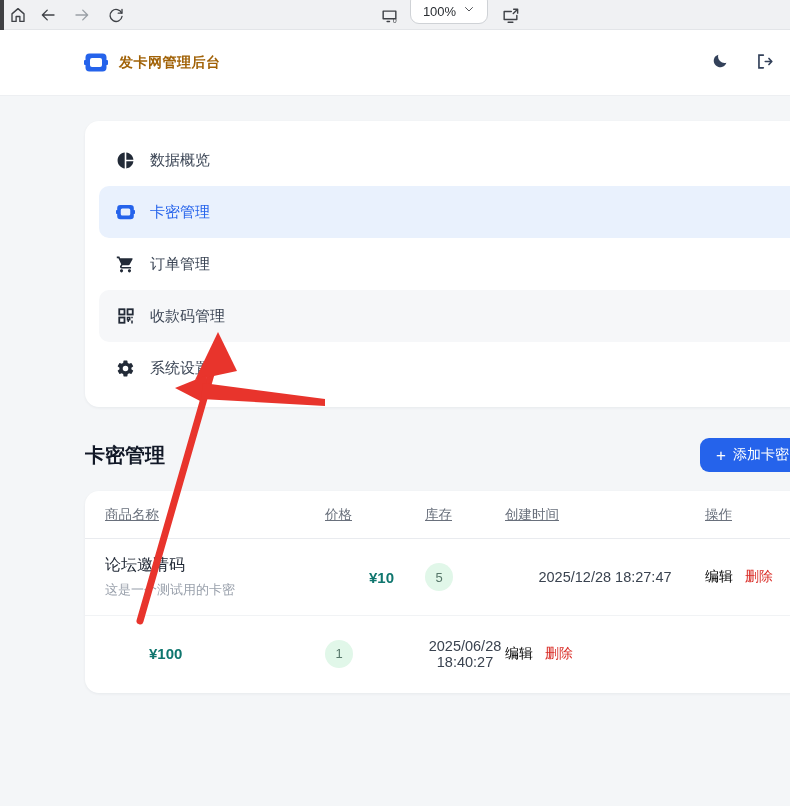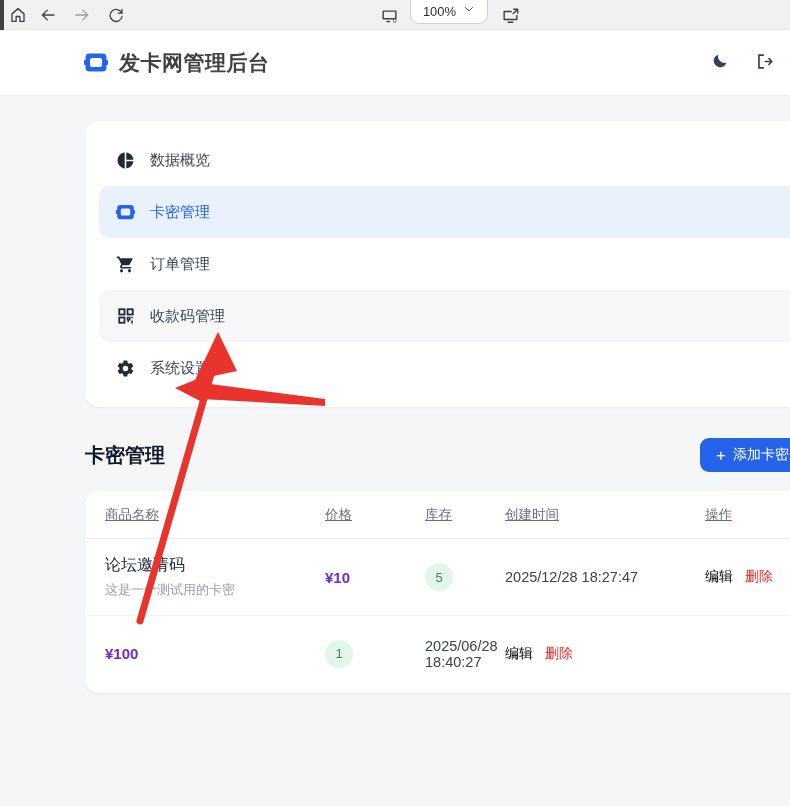--- a/index.html
+++ b/index.html
@@ -29,21 +29,21 @@
     padding-bottom:4px; cursor:pointer;
   }
   .zoom-pill .zv { font-size:13px; color:#2a2e33; }
 
   
   .app-header {
     height:66px; background:#fff; border-bottom:1px solid #edeff2;
     display:flex; align-items:center; padding:0 20px 0 84px; position:relative;
   }
   .logo-icon { width:24px; height:19px; position:relative; flex:0 0 auto; }
-  .app-title { font-size:21px; font-weight:700; color:#404040; margin-left:11px; letter-spacing:.5px; }
+  .app-title { font-size:14px; font-weight:700; color:#a16207; margin-left:11px; letter-spacing:.5px; }
   .hdr-actions { position:absolute; right:14px; top:0; height:100%; display:flex; align-items:center; gap:20px; }
   .hdr-btn { border:none; background:transparent; cursor:pointer; width:24px; height:24px;
              display:flex; align-items:center; justify-content:center; padding:0; }
 
   
   .main { margin-left:85px; width:745px; position:relative; }
 
   .menu-card {
     margin-top:25px; background:#fff; border-radius:14px;
     box-shadow:0 1px 3px rgba(20,30,50,.06); padding:13px 14px; width:745px;
@@ -70,26 +70,26 @@
     margin-top:18px; background:#fff; border-radius:14px; width:760px;
     box-shadow:0 1px 3px rgba(20,30,50,.06); overflow:hidden; padding:0 0 2px 0;
   }
   .t-grid { display:grid; grid-template-columns:220px 100px 80px 200px 140px; padding-left:20px; align-items:center; }
   .t-head { height:48px; border-bottom:1px solid #e9ebef; }
   .t-head .th { font-size:13.5px; color:#69707c;text-decoration:underline; }
   .t-row { height:76px; }
   .t-row + .t-row { border-top:1px solid #f1f3f5; }
   .cell-name .nm { font-size:16px; color:#222a37; }
   .cell-name .ds { font-size:13px; color:#9aa1ac; margin-top:5px; }
-  .cell-price { font-size:15px; font-weight:700; color:#6d28d9; }
+  .cell-price { font-size:15px; font-weight:700; color:#0f766e;margin-left:44px; }
   .badge {
     display:inline-flex; width:28px; height:28px; border-radius:50%;
     background:#e1f7e9; color:#57776a; font-size:13px; align-items:center; justify-content:center;
   }
-  .cell-date { font-size:14.5px; color:#3a4350; }
+  .cell-date { font-size:14.5px; color:#3a4350;text-align:center; }
   .cell-actions { font-size:14px; display:flex; gap:12px; }
   .lnk-edit { color:#000000; cursor:pointer; }
   .lnk-del { color:#d92b25; cursor:pointer; }
 
   .arrows { position:absolute; left:0; top:0; width:790px; height:806px; pointer-events:none; z-index:40; }
 
   .icon-stroke { stroke:#3f4247; stroke-width:1.8; fill:none; stroke-linecap:round; stroke-linejoin:round; }
   .icon-stroke.dim { stroke:#9aa0a6; }
 </style>
 </head>

